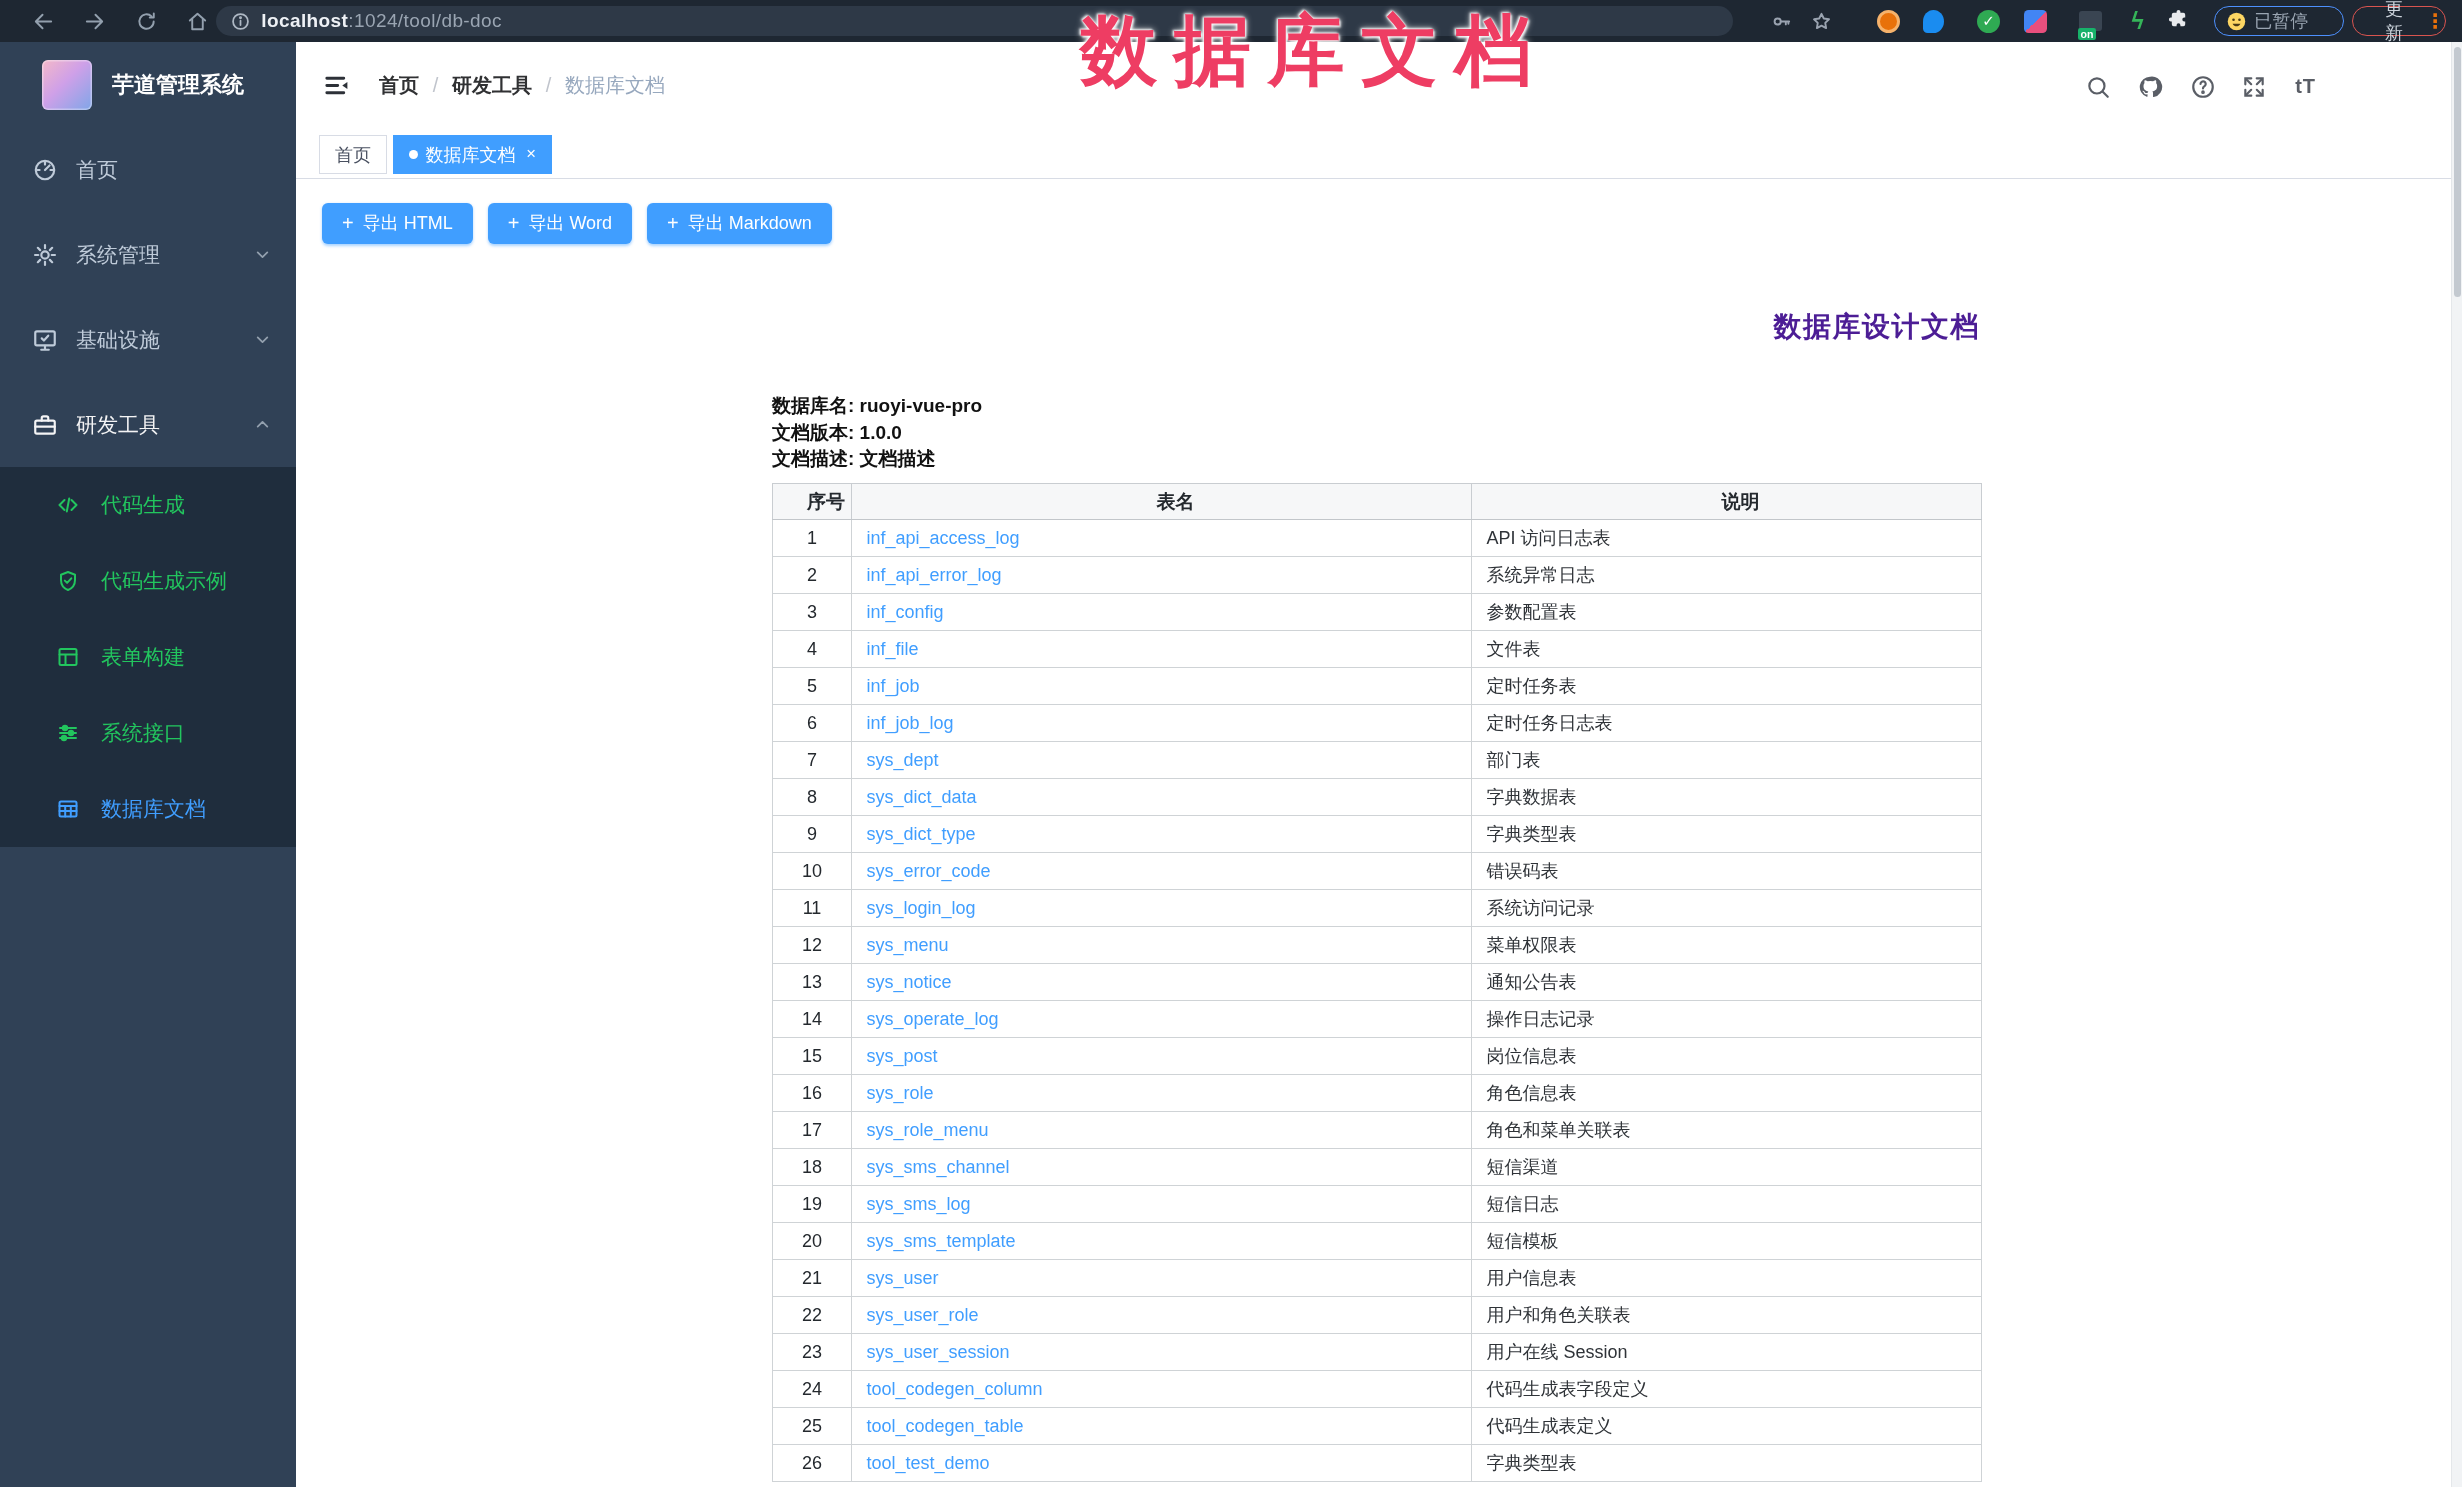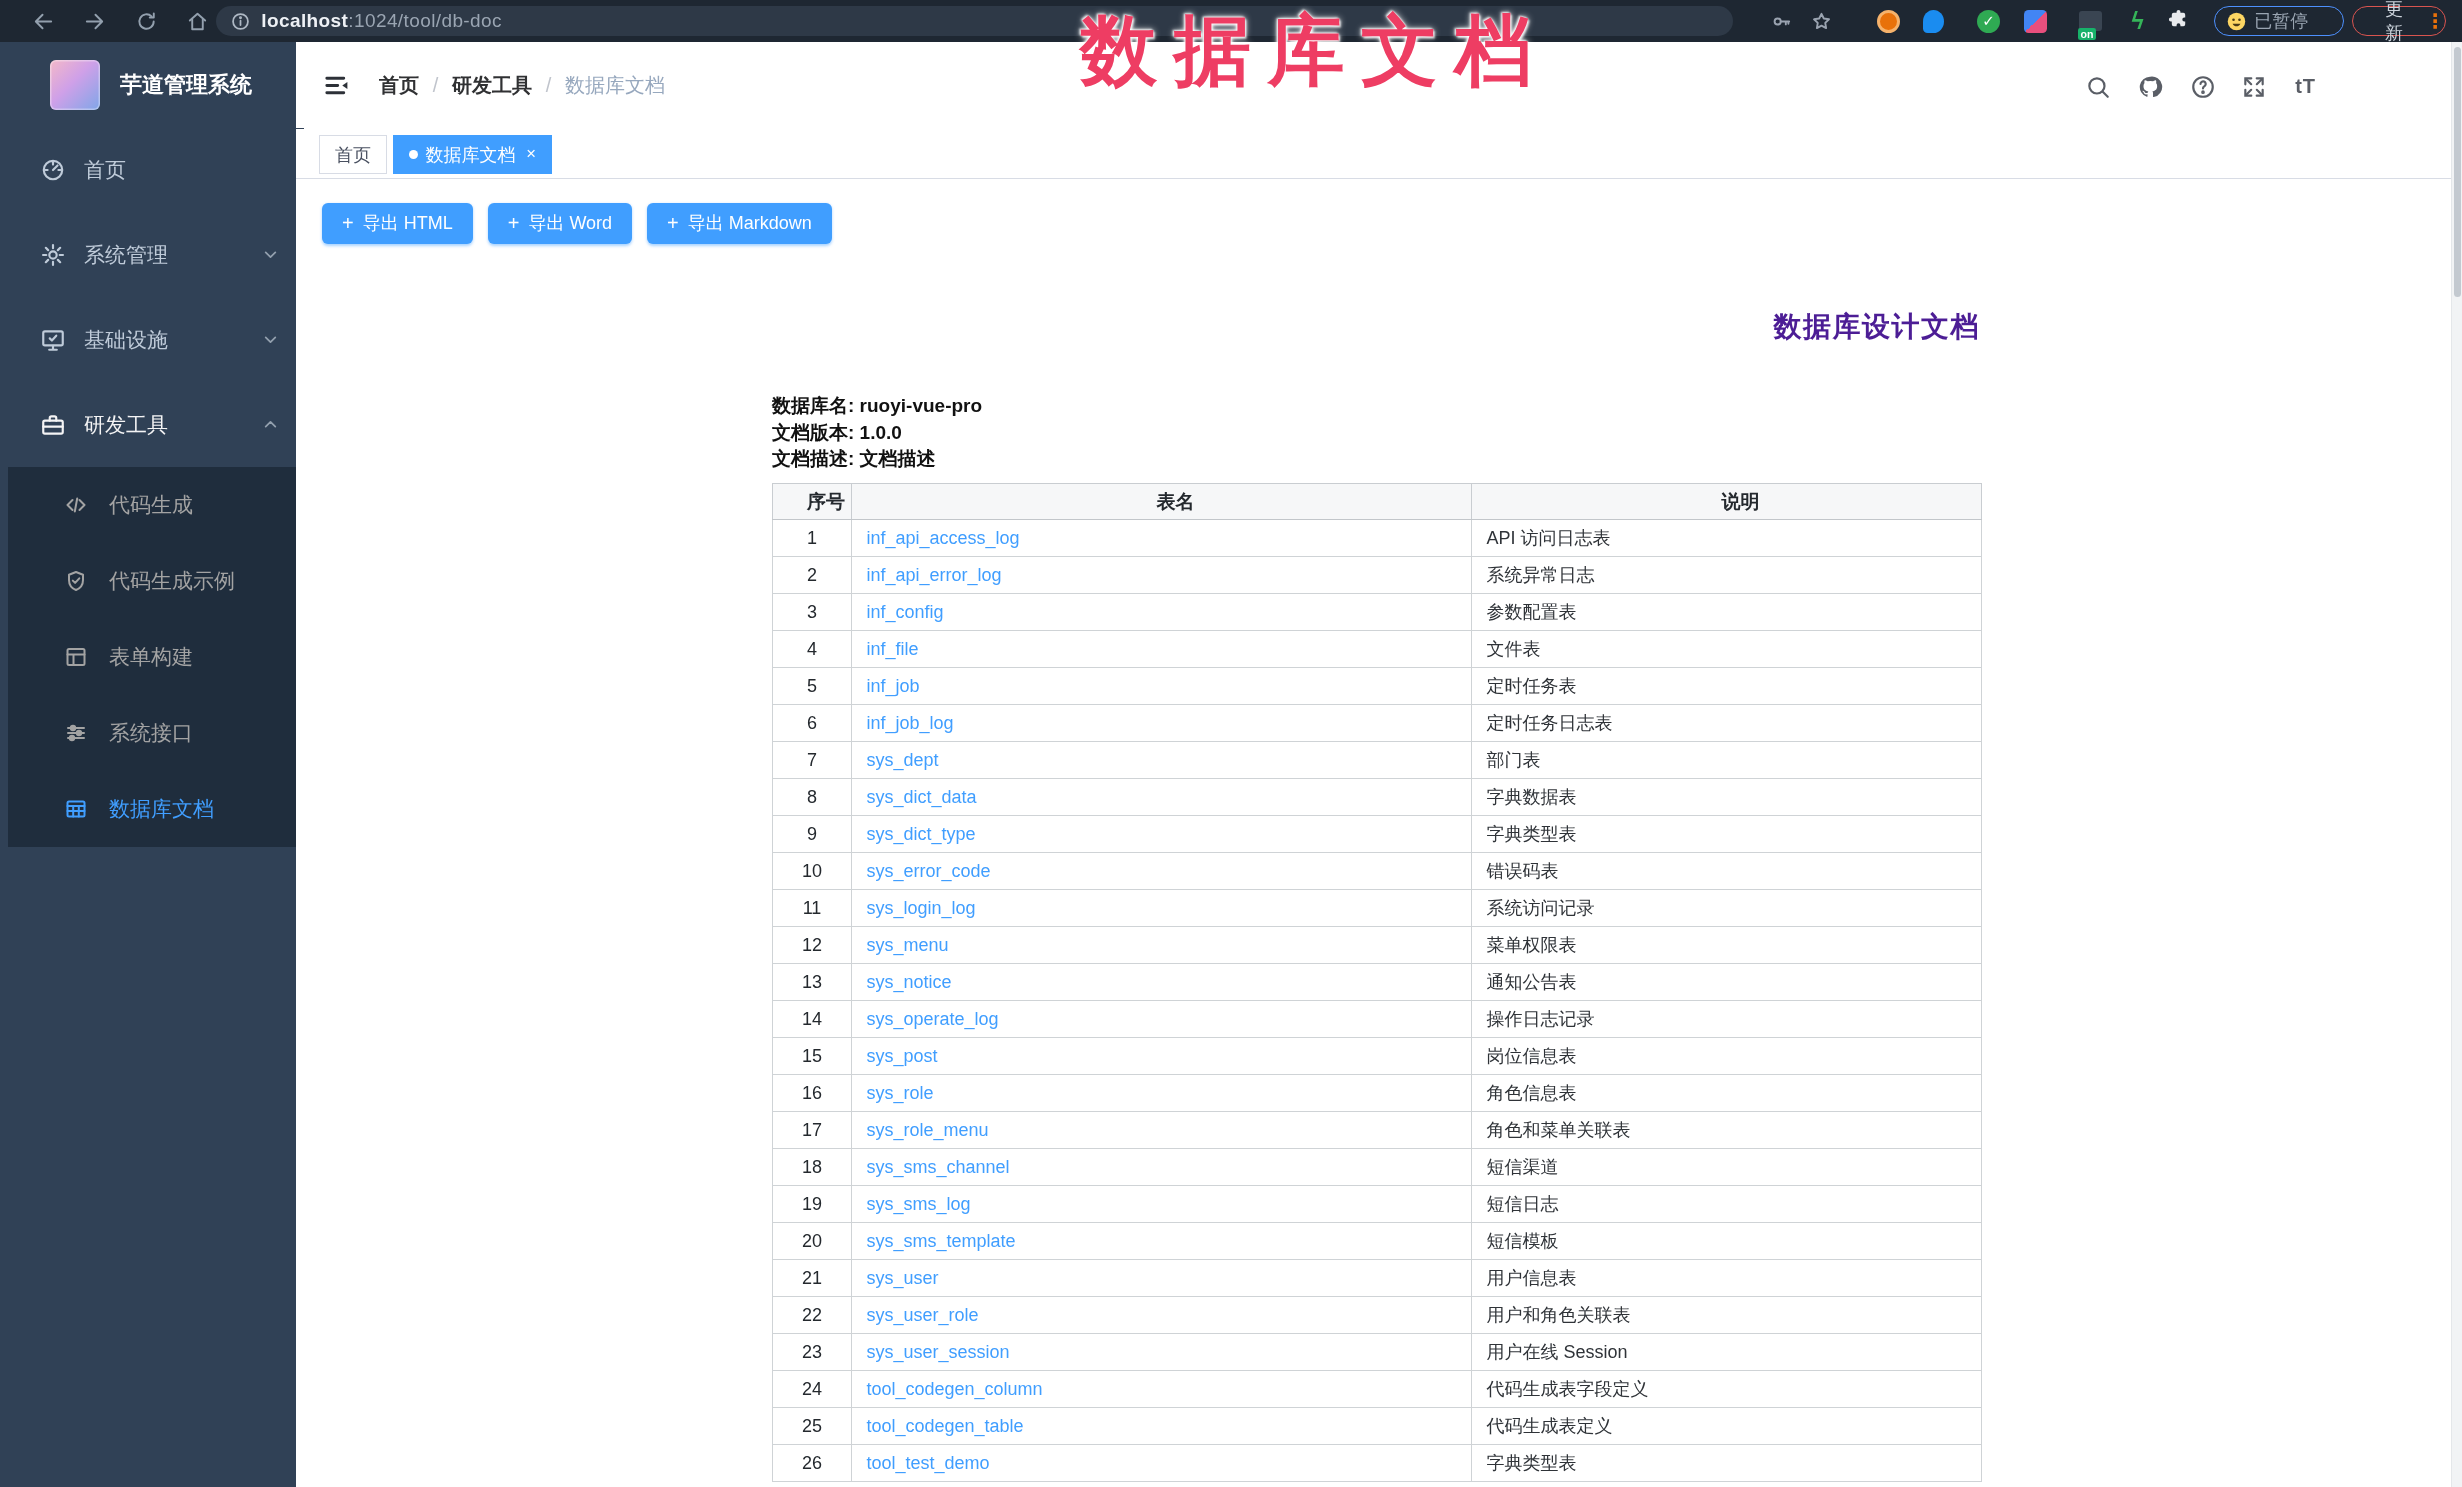--- a/index.html
+++ b/index.html
@@ -37,32 +37,32 @@
   .chip-update .ctext{color:#cdd4dc;font-size:18px;margin-left:32px;}
   .chip-update .kebab{color:#e8710a;font-size:20px;font-weight:bold;line-height:1;}
 
   
   .watermark{position:absolute;left:1080px;top:0px;z-index:60;font-size:77px;font-weight:bold;letter-spacing:16.7px;
              color:#ee3d63;white-space:nowrap;
              text-shadow:0 0 7.6px rgba(255,255,255,.95),1.5px 1.5px 2.3px rgba(255,255,255,.85),
                          -1.5px -1.5px 2.3px rgba(255,255,255,.85),0 0 1.5px #fff;}
 
   
-  .sidebar{position:absolute;left:0;top:42px;width:296px;height:1445px;background:#304156;padding-left:8px;}
+  .sidebar{position:absolute;left:0;top:42px;width:296px;height:1445px;background:#304156;}
   .logo-row{height:85px;display:flex;align-items:center;padding-left:42px;}
   .logo-img{width:50px;height:50px;border-radius:6px;
             background:linear-gradient(135deg,#f4b8c8 0%,#cfa0e8 45%,#7fa6e8 100%);
             box-shadow:inset 0 0 0 1.5px rgba(255,255,255,.35);}
   .logo-title{margin-left:20px;color:#fff;font-size:22px;font-weight:bold;}
   .menu-item{position:relative;height:85px;display:flex;align-items:center;padding-left:32px;color:#bfcbd9;font-size:21px;cursor:pointer;}
   .menu-item svg.mi{width:26px;height:26px;margin-right:18px;flex:none;}
   .menu-item .chev{position:absolute;right:23px;width:21px;height:21px;color:#93a0ae;}
   .menu-item.parent-open{color:#f4f4f5;}
   .submenu{background:#1f2d3d;}
-  .sub-item{height:76px;display:flex;align-items:center;padding-left:56px;color:#a3a3a3;font-size:21px;cursor:pointer;}
+  .sub-item{height:76px;display:flex;align-items:center;padding-left:56px;color:#22c55e;font-size:21px;cursor:pointer;}
   .sub-item svg{width:24px;height:24px;margin-right:21px;flex:none;}
   .sub-item.active{color:#409eff;}
 
   
   .navbar{position:absolute;left:296px;top:42px;width:2167px;height:86px;background:#fff;}
   .hamburger{position:absolute;left:26px;top:29px;width:29px;height:29px;color:#2d3138;}
   .breadcrumb{position:absolute;left:83px;top:0;height:86px;display:flex;align-items:center;font-size:20px;gap:13.7px;}
   .breadcrumb .seg{color:#303133;font-weight:bold;}
   .breadcrumb .seg.current{color:#97a8be;font-weight:normal;}
   .breadcrumb .sep{color:#c0c4cc;}

